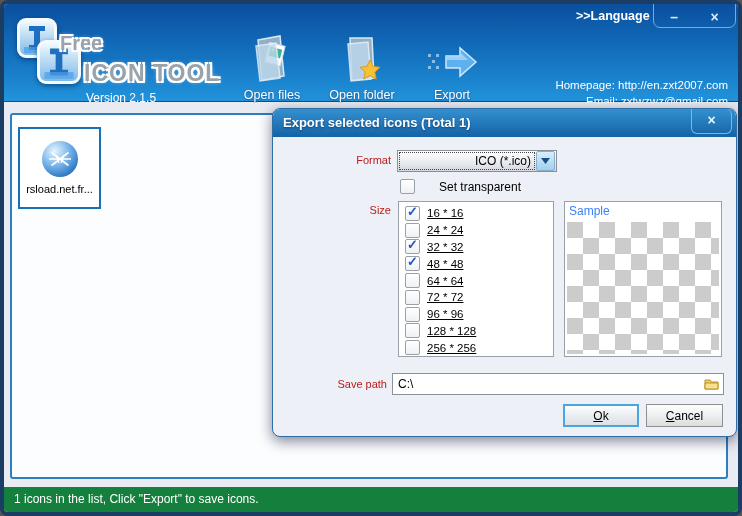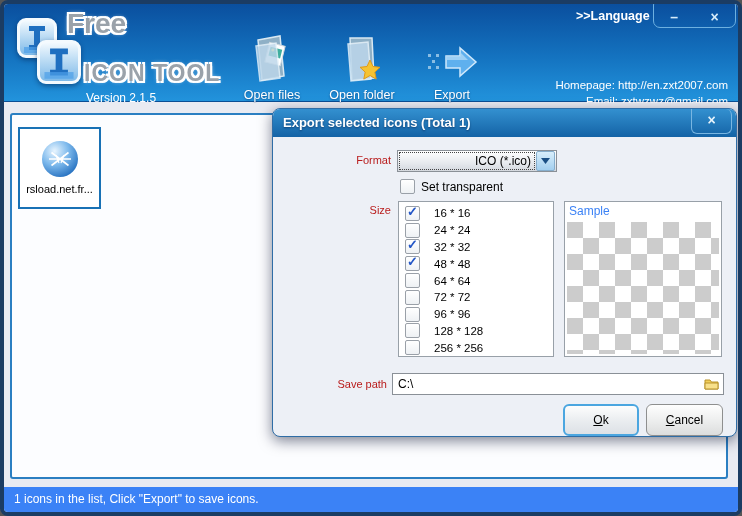--- a/index.html
+++ b/index.html
@@ -11,22 +11,22 @@
     border:4px solid #1b3c63;border-radius:8px;overflow:hidden;}
 
   
   #header{left:0;top:0;width:734px;height:98px;
     background:linear-gradient(#0a4f9e,#1473c0 55%,#2293dc);
     border-bottom:1px solid #0b4f95;}
   .logo-ic{border:3px solid #f4fafe;border-radius:9px;
     background:linear-gradient(#f2f9fe,#bcdcf4 45%,#7db9e8);
     box-shadow:0 2px 5px rgba(0,20,60,.45);}
   .logo-ic svg{display:block}
-  #brand-free{left:56px;top:4px;font-size:28px;font-weight:bold;color:#9aa2aa;
-    text-shadow:-2px -2px 0 #fff,2px -2px 0 #fff,-2px 2px 0 #fff,2px 2px 0 #fff,0 0 5px #fff;margin-left:7px;}
+  #brand-free{left:56px;top:28px;font-size:20px;font-weight:bold;color:#9aa2aa;
+    text-shadow:-2px -2px 0 #fff,2px -2px 0 #fff,-2px 2px 0 #fff,2px 2px 0 #fff,0 0 5px #fff;}
   #brand-tool{left:80px;top:56px;font-size:23px;font-weight:bold;letter-spacing:1px;color:#9aa2aa;
     text-shadow:-2px -2px 0 #fff,2px -2px 0 #fff,-2px 2px 0 #fff,2px 2px 0 #fff,0 0 5px #fff;}
   #version{left:82px;top:87px;font-size:12px;color:#fff;}
 
   .tool-btn{top:28px;width:84px;height:72px;text-align:center;color:#fff;
     font-size:12.5px;cursor:pointer;}
   .tool-btn .ticon{height:52px;display:flex;align-items:flex-end;justify-content:center;}
   .tool-btn .tlabel{margin-top:4px;text-shadow:0 1px 2px rgba(0,30,80,.5);}
 
   #language{left:572px;top:5px;font-size:12.5px;font-weight:bold;color:#fff;cursor:pointer;}
@@ -43,21 +43,21 @@
   #list-panel{left:6px;top:10px;width:718px;height:366px;background:#fcfdff;
     border:2px solid #2b7fc2;border-radius:3px;}
   #icon-item{left:6px;top:12px;width:83px;height:82px;border:2px solid #1871b5;
     background:#fff;text-align:center;cursor:pointer;}
   #icon-sphere{width:36px;height:36px;border-radius:50%;margin:12px auto 6px auto;
     background:radial-gradient(circle at 35% 28%,#e8f5ff,#7db9ec 40%,#1a67ba 85%,#0d4c92);
     display:flex;align-items:center;justify-content:center;}
   #icon-item .ilabel{font-size:11px;color:#000;}
 
   
-  #status-bar{left:0;top:483px;width:734px;height:25px;background:#3b82f6;
+  #status-bar{left:0;top:483px;width:734px;height:25px;background:#15803d;
     color:#fff;font-size:12px;line-height:25px;padding-left:10px;}
 
   
   #dialog{left:268px;top:104px;width:465px;height:329px;background:#edf0f6;
     border:1px solid #2f6da6;border-radius:8px;box-shadow:0 4px 14px rgba(0,10,40,.5);}
   #dlg-title{left:0;top:0;width:463px;height:28px;border-radius:7px 7px 0 0;
     background:linear-gradient(#3390d0,#1463a6);color:#fff;font-size:13px;
     font-weight:bold;line-height:28px;padding-left:10px;text-shadow:0 1px 2px rgba(0,20,60,.5);}
   #dlg-close{left:418px;top:0;width:41px;height:25px;border:1px solid #79b6e2;border-top:none;
     border-radius:0 6px 6px 6px;color:#e8f4fc;font-size:14px;font-weight:bold;text-align:center;
@@ -72,41 +72,41 @@
     display:flex;align-items:center;}
   #format-value{flex:1;font-size:12px;padding:1px 3px;margin:2px;outline:1px dotted #444;text-align:right;}
   #format-arrow{width:17px;height:18px;margin-right:1px;border:1px solid #86aecd;border-radius:2px;
     background:linear-gradient(#d8eefb,#a3cfef);display:flex;align-items:center;justify-content:center;}
   #format-arrow svg{display:block}
 
   .checkbox{width:13px;height:13px;border:1px solid #9aa0a8;border-radius:2px;
     background:linear-gradient(#fff,#eef1f4);position:relative;cursor:pointer;flex:0 0 13px;}
   .checkbox.checked::after{content:"\2713";position:absolute;left:1px;top:-3px;
     color:#2456c6;font-size:13px;font-weight:bold;}
-  #transparent-row{left:127px;top:70px;display:flex;align-items:center;gap:6px;}
+  #transparent-row{left:127px;top:70px;display:flex;align-items:center;gap:24px;}
   .cblabel{font-size:12px;color:#000;}
 
   #size-list{left:125px;top:92px;width:156px;height:156px;background:#fff;
     border:1px solid #98a0a8;padding:3px 0 0 6px;}
-  .size-row{display:flex;align-items:center;gap:14px;height:16.8px;}
+  .size-row{display:flex;align-items:center;gap:7px;height:16.8px;text-decoration:underline;}
   .size-row .cblabel{font-size:11.5px;}
 
   #sample-box{left:291px;top:92px;width:158px;height:156px;background:#fff;
     border:1px solid #98a0a8;}
   #sample-label{position:absolute;left:4px;top:2px;font-size:12px;color:#3b82f6;}
   #sample-checker{position:absolute;left:2px;top:20px;width:152px;height:132px;
     background:conic-gradient(#fff 25%,#ccc 0 50%,#fff 0 75%,#ccc 0);
     background-size:32px 32px;}
 
   #savepath-field{left:119px;top:264px;width:332px;height:22px;background:#fff;
     border:1px solid #8a9097;display:flex;align-items:center;}
   #savepath-value{flex:1;font-size:12px;padding-left:5px;color:#000;}
   #folder-btn{width:18px;height:16px;margin-right:3px;cursor:pointer;display:flex;align-items:center;justify-content:center;}
 
-  .dlg-btn{height:32px;border-radius:6px;font-size:12px;color:#000;text-align:center;
+  .dlg-btn{height:23px;border-radius:0;font-size:12px;color:#000;text-align:center;
     cursor:pointer;display:flex;align-items:center;justify-content:center;}
   #ok-btn{left:290px;top:295px;width:76px;border:2px solid #4ba6e0;
     background:linear-gradient(#fdfdfd,#e9ecef 55%,#dde1e6);}
   #cancel-btn{left:373px;top:295px;width:77px;border:1px solid #8e8f8f;
     background:linear-gradient(#fefefe,#eceded 55%,#dcdddd);}
   .dlg-btn b{display:block;font-weight:normal;}
   .dlg-btn b::first-letter{text-decoration:underline;}
 </style>
 </head>
 <body>

